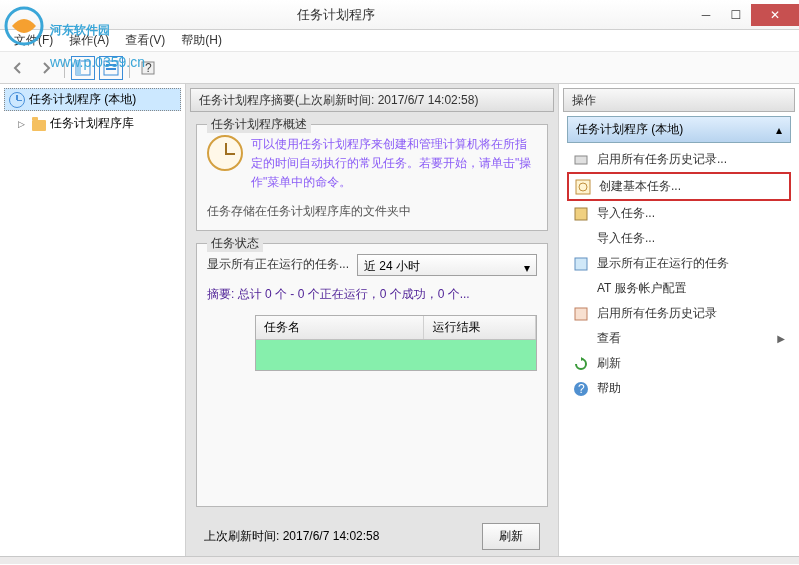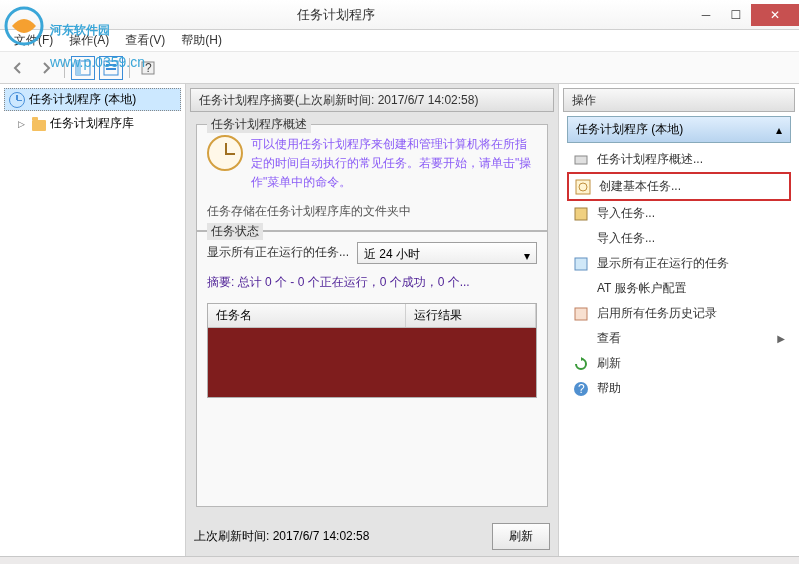--- a/index.html
+++ b/index.html
@@ -26,42 +26,42 @@
 .body-row { display: flex; height: 472px; }
 
 .tree-pane { width: 186px; border-right: 1px solid #d0d0d0; background: #fff; padding: 4px; }
 .tree-root { display: flex; align-items: center; gap: 4px; padding: 2px 4px; border: 1px dotted #888; background: #cce8ff; }
 .tree-child { display: flex; align-items: center; gap: 4px; padding: 2px 4px 2px 14px; margin-top: 2px; }
 .arrow-tri { width: 10px; font-size: 9px; color: #666; }
 
 .center-pane { flex: 1; background: #e4e4e4; display: flex; flex-direction: column; border-right: 1px solid #d0d0d0; }
 .summary-bar { height: 24px; background: linear-gradient(#f8f8f8, #e0e0e0); border-bottom: 1px solid #c0c0c0; display: flex; align-items: center; padding: 0 8px; color: #333; margin: 4px 4px 0 4px; border: 1px solid #b0b0b0; }
 
-.center-scroll { flex: 1; margin: 6px 4px 4px 4px; padding: 6px; overflow: hidden; display: flex; flex-direction: column; }
+.center-scroll { flex: 1; margin: 6px 4px 4px 4px; padding: 6px; overflow: hidden; display: flex; flex-direction: column; gap: 12px; }
 .fieldset { border: 1px solid #b8b8b8; background: #f9f9f9; padding: 10px; position: relative; }
 .fieldset-legend { position: absolute; top: -9px; left: 10px; background: #e4e4e4; padding: 0 4px; color: #333; }
 .desc-row { display: flex; gap: 8px; align-items: flex-start; }
 .clock-icon { width: 36px; height: 36px; border: 2px solid #d4a040; border-radius: 50%; position: relative; background: #fff8e8; flex-shrink: 0; }
 .clock-icon::before { content: ''; position: absolute; width: 2px; height: 10px; background: #a07020; top: 6px; left: 16px; }
 .clock-icon::after { content: ''; position: absolute; width: 10px; height: 2px; background: #a07020; top: 16px; left: 16px; }
 .desc-text { color: #8b5cf6; line-height: 1.6; }
 .trunc-text { color: #555; margin-top: 10px; }
 
 .status-row { display: flex; align-items: center; gap: 8px; margin-bottom: 10px; }
 .status-label { color: #333; }
 .status-select { flex: 1; height: 22px; border: 1px solid #a0a0a0; background: linear-gradient(#fff,#eee); padding: 0 6px; display: flex; align-items: flex-end; justify-content: space-between; }
 .summary-line { color: #4c1d95; margin-bottom: 12px; }
 
-.task-table { border: 1px solid #b0b0b0; background: #7f1d1d; height: 95px; }
+.task-table { border: 1px solid #b0b0b0; background: #86efac; height: 56px; margin-left: 48px; }
 .task-table-head { display: flex; background: linear-gradient(#fafafa,#e8e8e8); border-bottom: 1px solid #c0c0c0; }
 .th { padding: 3px 8px; border-right: 1px solid #d0d0d0; }
 .th:first-child { flex: 1.6; }
 .th:last-child { flex: 1; }
 
-.refresh-row { display: flex; align-items: center; justify-content: space-between; padding: 6px 8px; }
+.refresh-row { display: flex; align-items: center; justify-content: space-between; padding: 6px 18px; }
 .refresh-btn { border: 1px solid #999; background: linear-gradient(#fdfdfd,#e8e8e8); padding: 4px 16px; }
 
 .actions-pane { width: 240px; background: #fff; display: flex; flex-direction: column; }
 .actions-title { height: 24px; background: linear-gradient(#f8f8f8,#e0e0e0); border-bottom: 1px solid #c0c0c0; padding: 0 8px; display: flex; align-items: center; color: #333; margin: 4px 4px 0 4px; border: 1px solid #b0b0b0; }
 .actions-list { padding: 4px 8px; }
 .actions-header { background: linear-gradient(#dfeefd,#b8d4ef); border: 1px solid #8ab; padding: 4px 8px; display: flex; justify-content: space-between; align-items: center; margin-bottom: 4px; }
 .action-item { display: flex; align-items: center; gap: 8px; padding: 4px 6px; color: #333; }
 .action-item.highlighted { border: 2px solid #d03030; }
 .action-icon { width: 16px; height: 16px; display: flex; align-items: center; justify-content: center; flex-shrink: 0; }
 .chev { color: #666; font-size: 10px; }
@@ -193,21 +193,21 @@
         <span>任务计划程序 (本地)</span>
         <span>▴</span>
       </div>
 
       <div class="action-item">
         <span class="action-icon">
             <svg width="16" height="16">
               <rect x="2" y="4" width="12" height="8" fill="#e0e0e0" stroke="#888"></rect>
             </svg>
           </span>
-        <span>任务计划程序概述...</span>
+        <span>启用所有任务历史记录...</span>
       </div>
       <div class="action-item highlighted">
         <span class="action-icon">
             <svg width="16" height="16">
               <rect x="1" y="1" width="14" height="14" fill="#fff4d0" stroke="#c09040"></rect>
               <circle cx="8" cy="8" r="4" fill="none" stroke="#c09040"></circle>
             </svg>
           </span>
         <span>创建基本任务...</span>
       </div>

